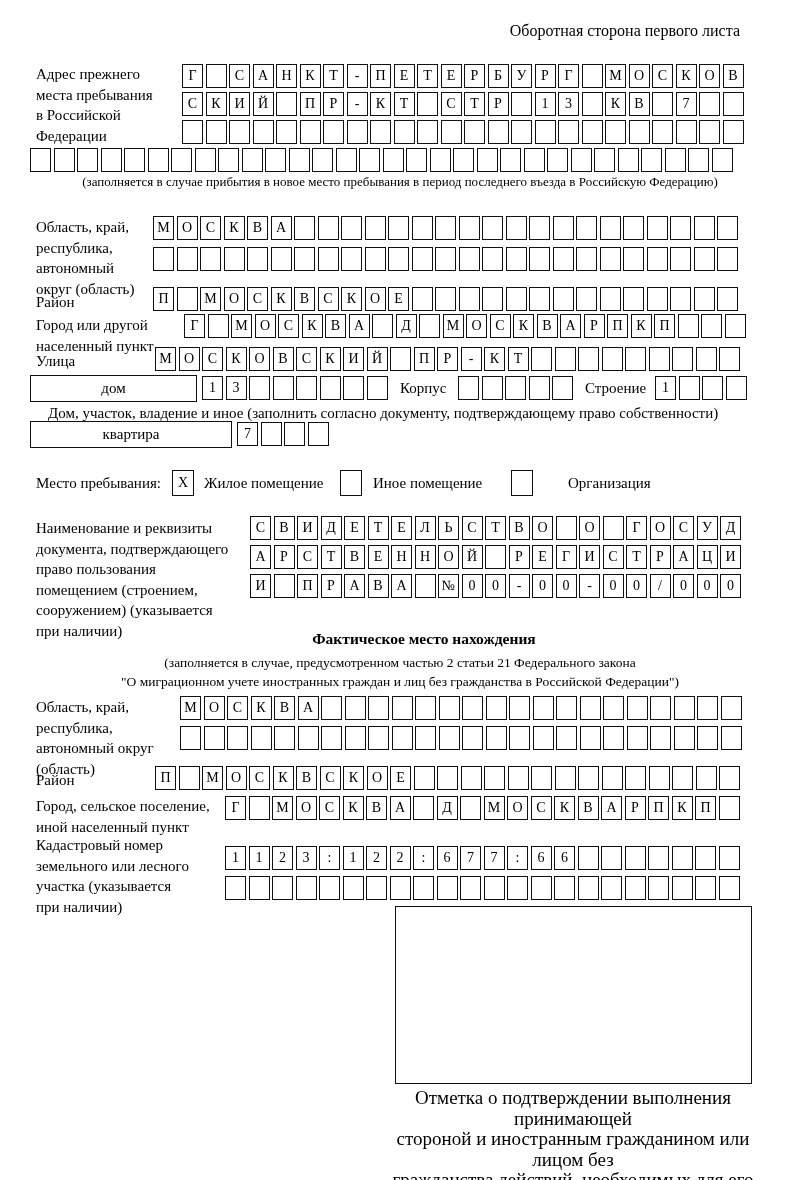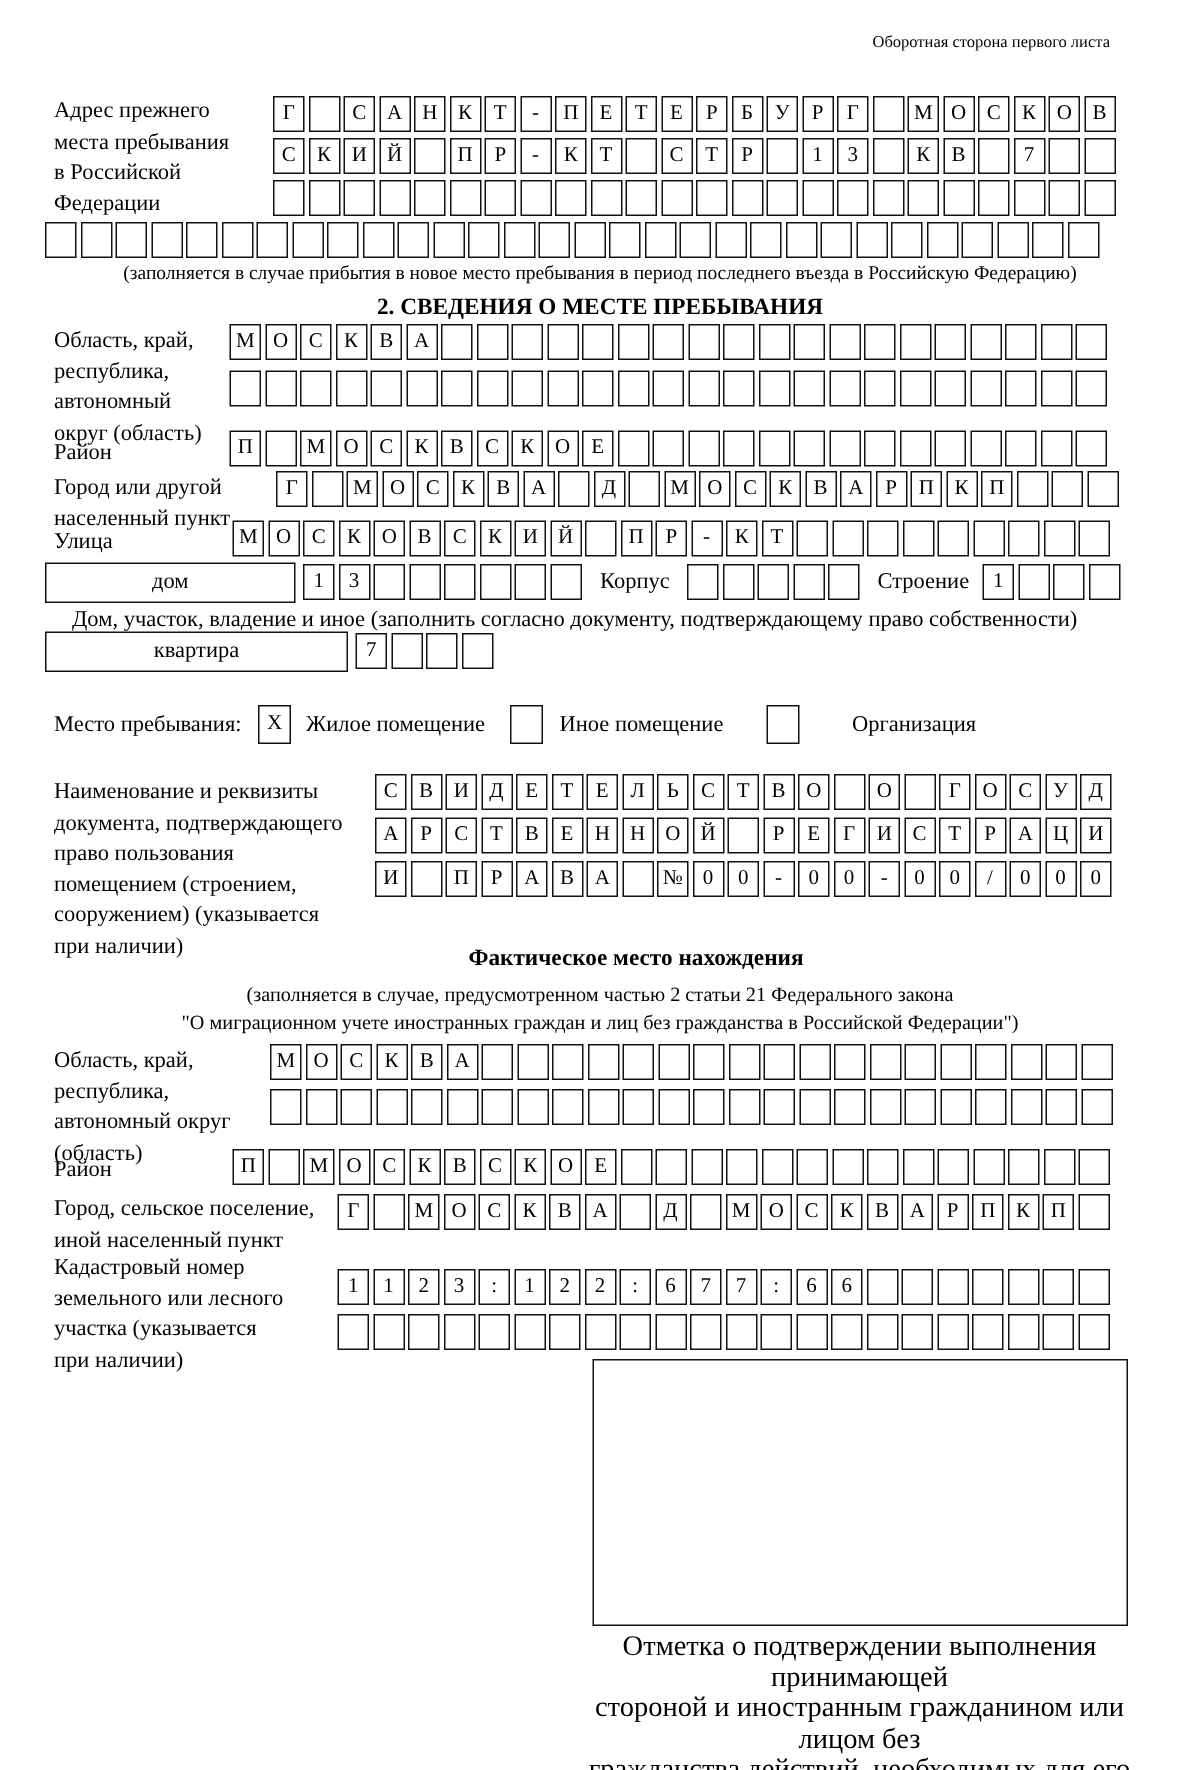--- a/index.html
+++ b/index.html
@@ -3,21 +3,21 @@
 <meta charset="utf-8">
 <style>
   html,body { margin:0; padding:0; background:#fff; }
   .page {
     position:relative; width:800px; height:1180px; background:#fff;
     font-family:"Liberation Serif", serif; color:#000; overflow:hidden;
   }
   .abs { position:absolute; }
   .label { font-size:15px; white-space:pre-line; line-height:20.5px; }
   .small { font-size:13px; }
-  .hdr-note { font-size:11px; }
+  .hdr-note { font-size:16px; }
   .heading { font-size:16px; font-weight:bold; text-align:center; width:100%; }
   .center { text-align:center; width:100%; }
   .cellrow { position:absolute; display:flex; gap:2.5px; }
   .cell {
     flex:0 0 auto; width:19px; height:22px; border:1.6px solid #111;
     display:flex; align-items:center; justify-content:center;
     font-size:14px; box-sizing:content-box; background:#fff;
   }
   .widebox {
     position:absolute; border:1.6px solid #111; height:25px; background:#fff;
@@ -145,21 +145,20 @@
       <span class="cell"></span>
       <span class="cell"></span>
       <span class="cell"></span>
       <span class="cell"></span>
       <span class="cell"></span>
       <span class="cell"></span>
       <span class="cell"></span>
     </div>
   <div class="abs small center" style="top:174px; left:0;">(заполняется в случае прибытия в новое место пребывания в период последнего въезда в Российскую Федерацию)</div>
 
-  <div class="abs heading" style="top:196px; left:0; font-size:15.5px;">2. СВЕДЕНИЯ О МЕСТЕ ПРЕБЫВАНИЯ</div>
 
   <div class="abs label" style="left:36px; top:217px; width:120px;">Область, край,
 республика,
 автономный
 округ (область)</div>
   <div class="cellrow" style="left:153px; top:216px;">
       <span class="cell">М</span>
       <span class="cell">О</span>
       <span class="cell">С</span>
       <span class="cell">К</span>

